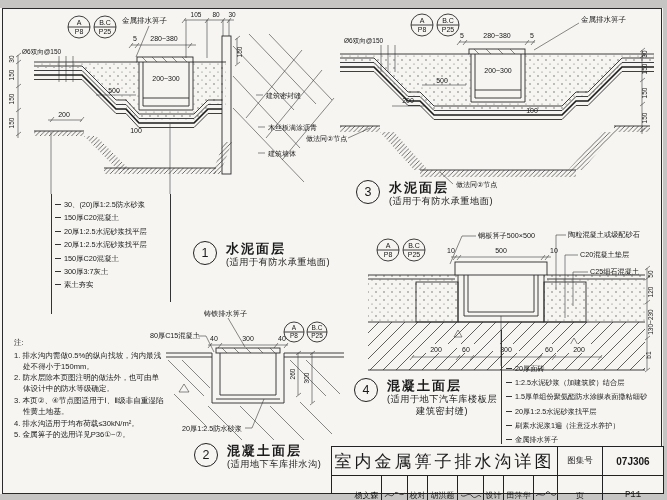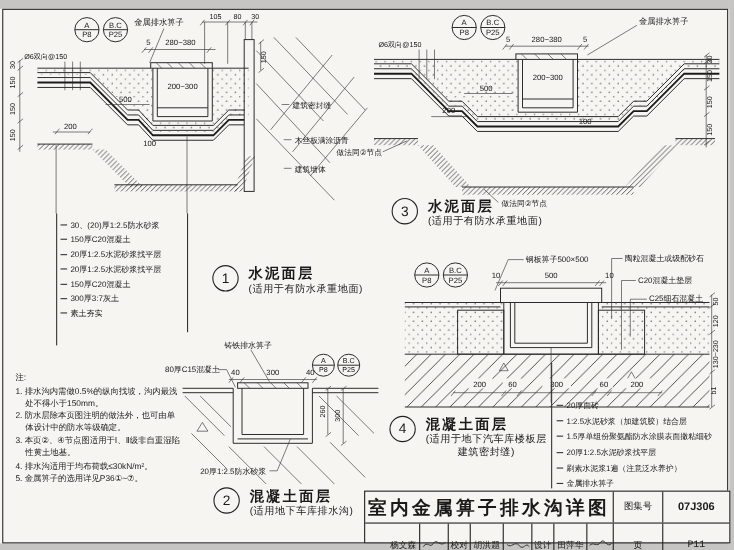--- a/index.html
+++ b/index.html
@@ -25,21 +25,21 @@
   .capnum{flex:0 0 auto;width:22px;height:22px;border:1.3px solid #222;border-radius:50%;
           display:flex;align-items:center;justify-content:center;font-size:12.5px;background:transparent;}
   .capt{font-size:13px;font-weight:bold;letter-spacing:2px;line-height:15px;}
   .caps{font-size:9.2px;letter-spacing:.5px;line-height:12px;}
   #titleblock{position:absolute;left:331px;top:446px;width:333px;height:48px;border:1.6px solid #222;
               box-sizing:border-box;display:flex;flex-direction:column;background:#f6f5f2;}
   #titleblock .r1{flex:0 0 28px;display:flex;border-bottom:1px solid #222;}
   #titleblock .r2{flex:1;display:flex;font-size:8px;}
   #titleblock .c{border-right:1px solid #222;display:flex;align-items:center;justify-content:center;box-sizing:border-box;}
   #titleblock .c:last-child{border-right:none;}
-  .maintitle{font-size:17px;font-weight:bold;letter-spacing:3px;}
+  .maintitle{font-size:17px;font-weight:normal;letter-spacing:3px;}
   .sigsvg{width:24px;height:12px;}
 </style>
 </head>
 <body>
 <div id="page">
 
 <div class="abs graystrip" style="left:0;top:0;width:667px;height:8px;"></div>
 <div class="abs graystrip" style="left:0;top:494px;width:667px;height:6px;"></div>
 <div class="abs graystrip" style="left:663px;top:0;width:4px;height:500px;"></div>
 <div id="frame"></div>

